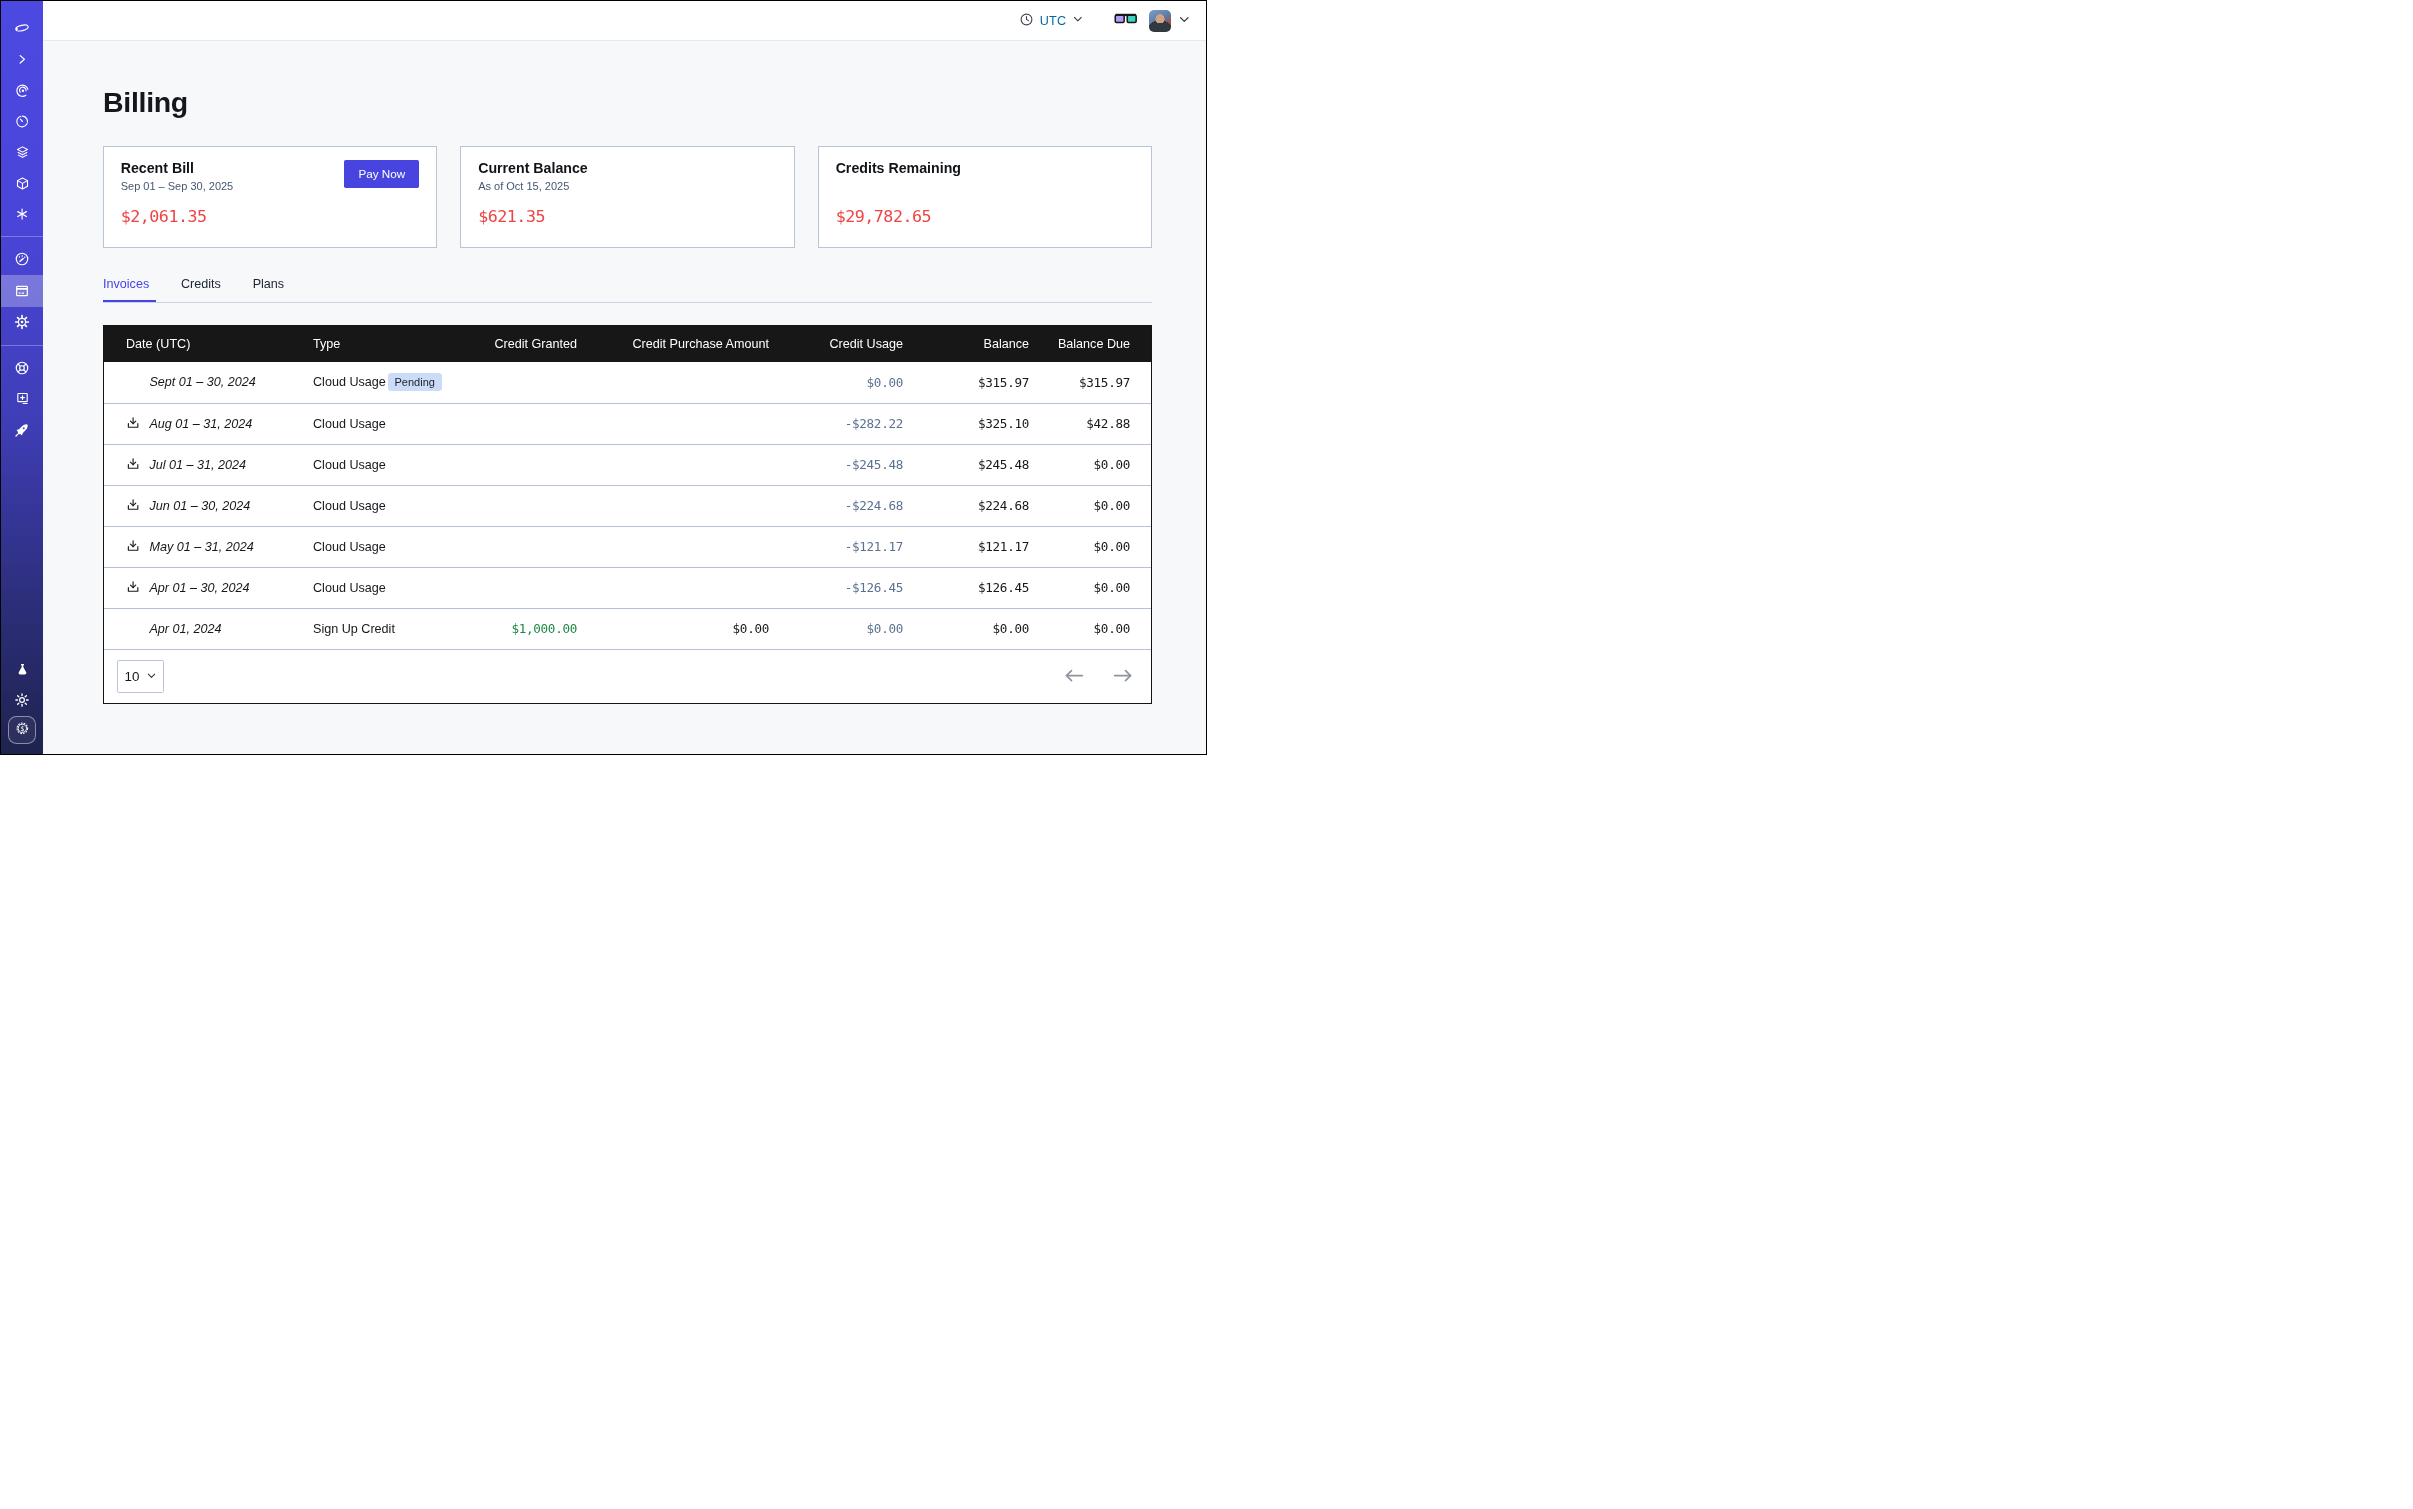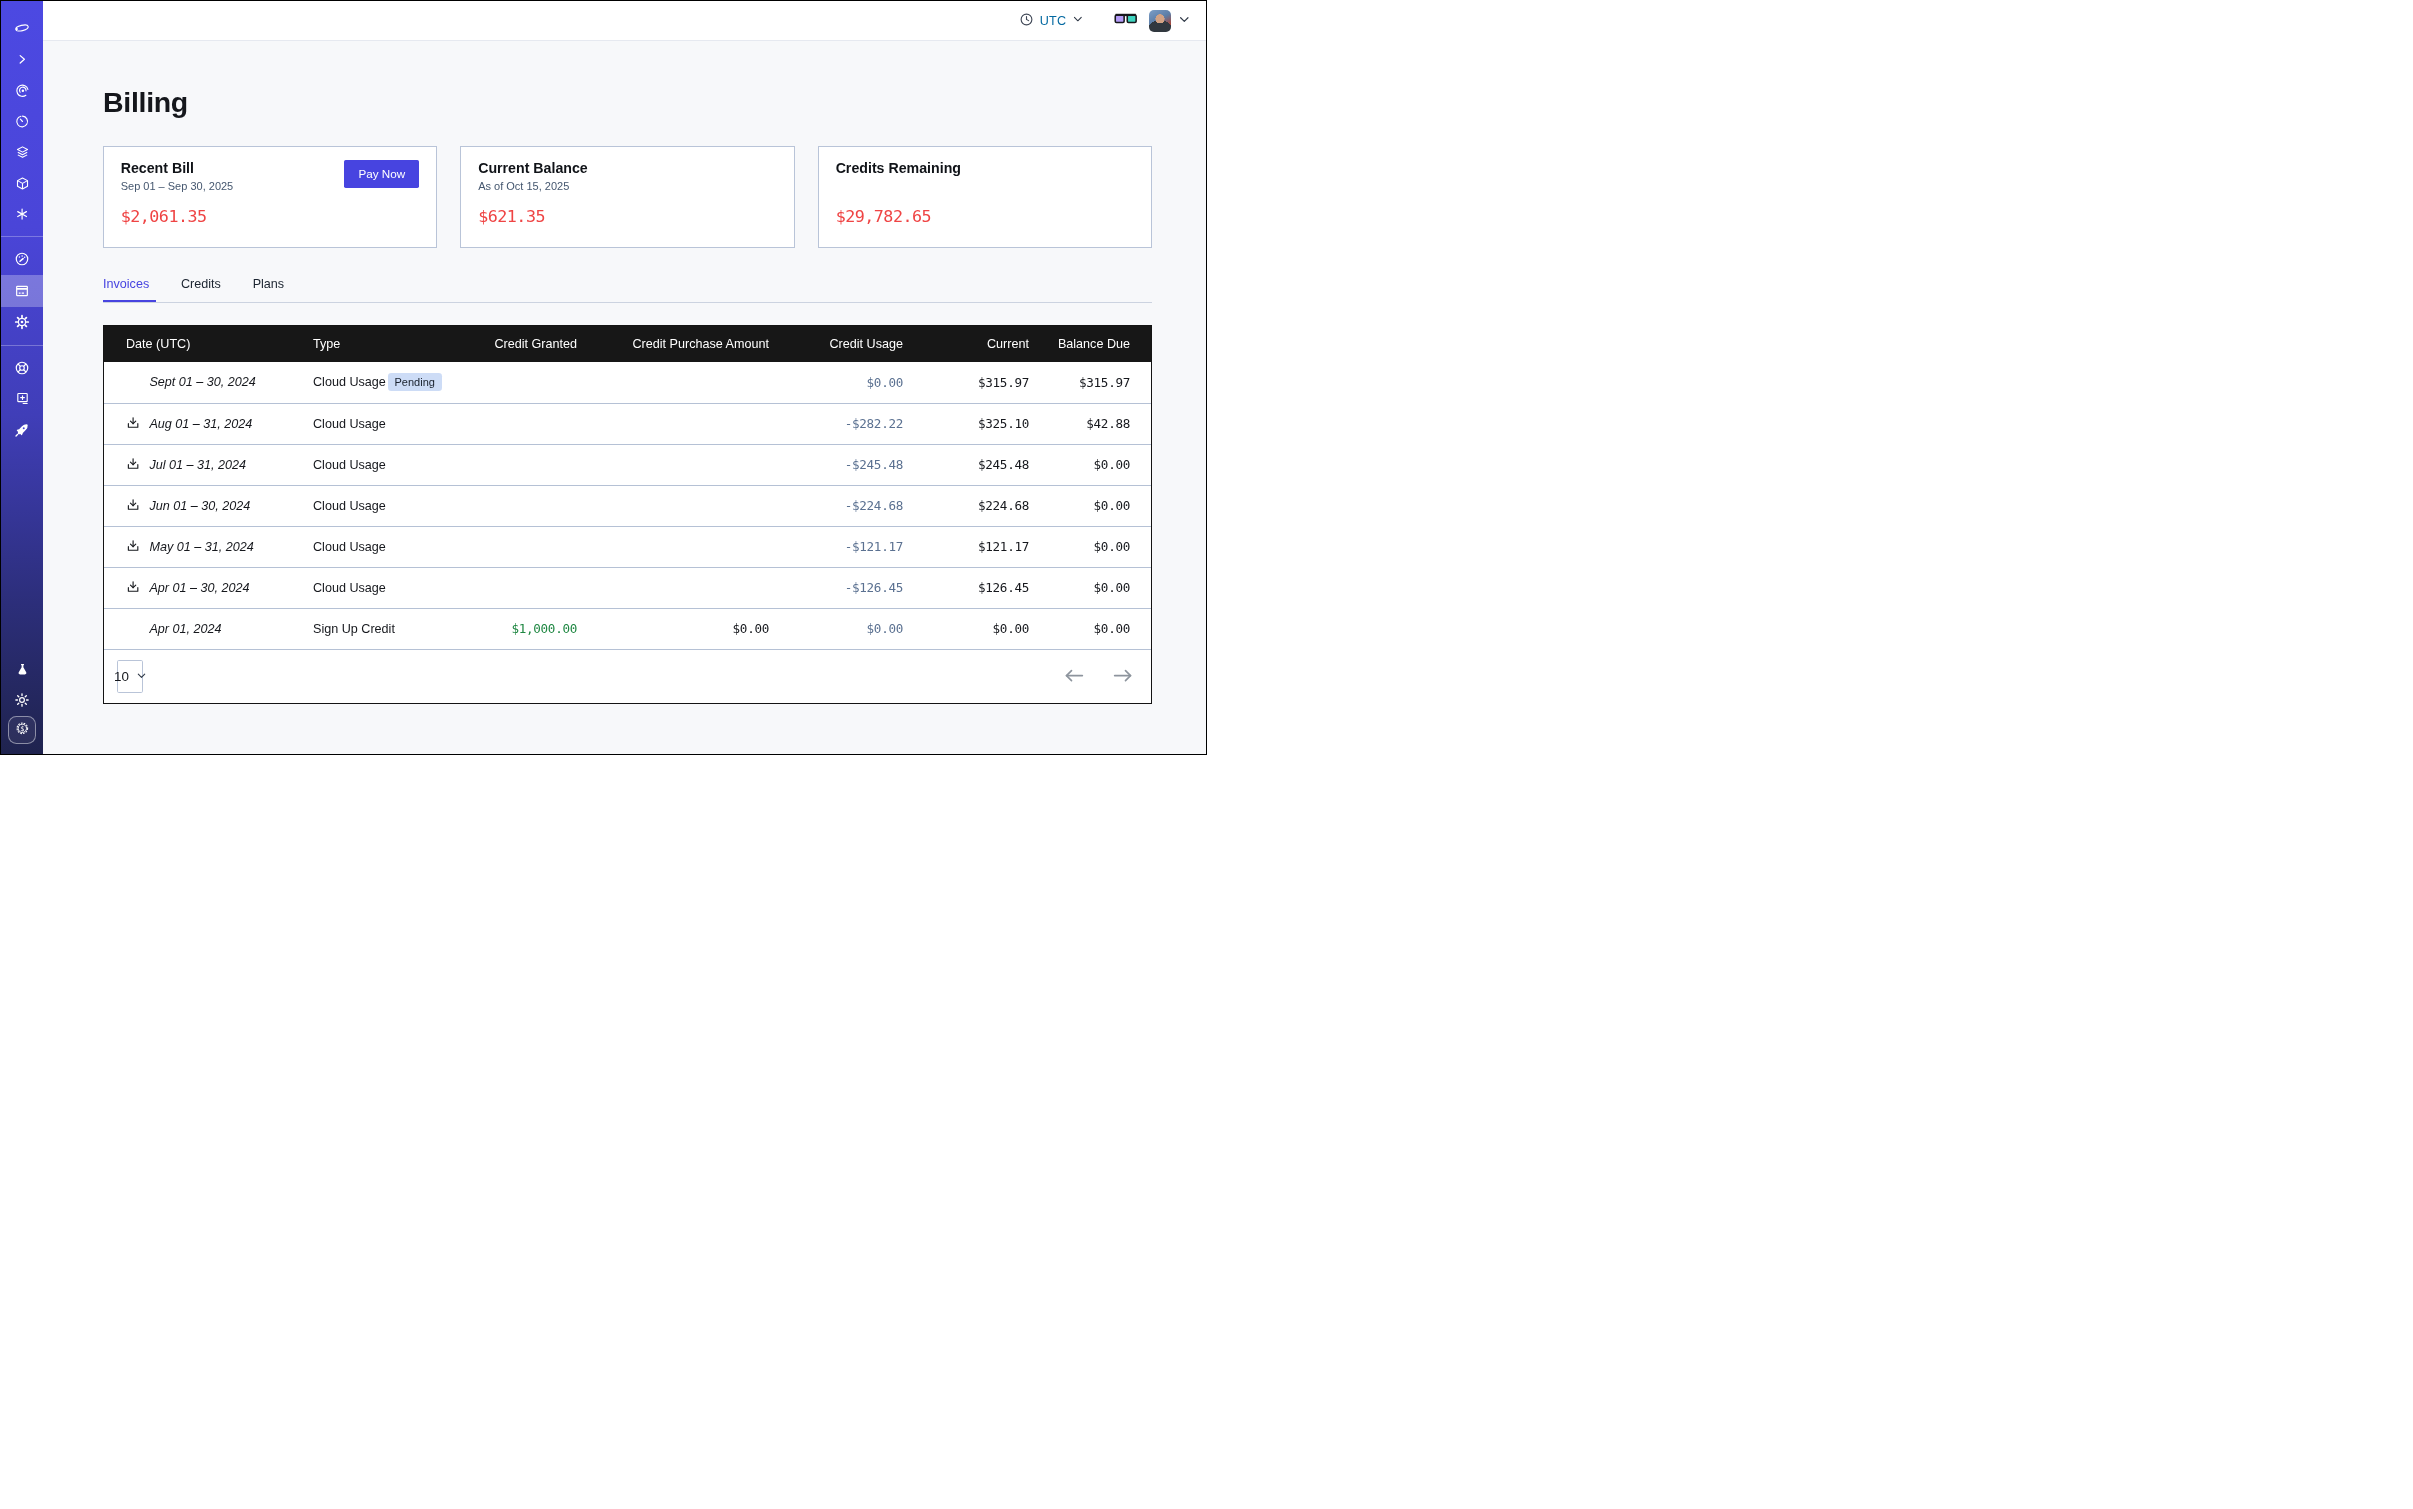--- a/index.html
+++ b/index.html
@@ -103,21 +103,21 @@
           border-radius:3.3px; line-height:1; }
   .mono{ font-family:"DejaVu Sans Mono",monospace; letter-spacing:-0.3px; display:block; }
   .c-granted{ color:var(--green,#1f8742); }
   .c-usage{ color:var(--usage,#5b7191); }
   .c-balance{ padding-right:21px; }
 
   
   .pager{ border-top:0.8px solid #b5c1d5; height:54px; display:flex; align-items:center;
           padding:0 18.4px 0 13.4px; background:#fff; }
   .page-size{
-    width:26px; height:33px; border:0.8px solid #b9c4d8; border-radius:1.7px; background:#fff;
+    width:47px; height:33px; border:0.8px solid #b9c4d8; border-radius:1.7px; background:#fff;
     display:flex; align-items:center; justify-content:center; gap:6.7px; font-size:13.4px; color:#15171c;
     cursor:pointer;
   }
   .pager-arrows{ margin-left:auto; display:flex; gap:28.5px; align-items:center; }
   .arrow-btn{ color:#8d949d; cursor:pointer; display:flex; align-items:center; }
 </style>
 </head>
 <body>
 
 <div class="screen">
@@ -356,21 +356,21 @@
       <div class="tab">Plans</div>
     </nav>
 
     <section class="tableWrap">
       <div class="tgrid thead">
         <div class="th first">Date (UTC)</div>
         <div class="th">Type</div>
         <div class="th num">Credit Granted</div>
         <div class="th num">Credit Purchase Amount</div>
         <div class="th num">Credit Usage</div>
-        <div class="th num">Current</div>
+        <div class="th num">Balance</div>
         <div class="th num c-balance">Balance Due</div>
       </div>
 
       <div id="tbody">
   <div class="tgrid trow">
     <div class="td c-date">
       <span class="dl hidden">
         <svg width="14.2" height="14.2" viewBox="0 0 24 24" fill="none" stroke="currentColor" stroke-width="1.9" stroke-linecap="round" stroke-linejoin="round">
           <path d="M12 3 V13"></path>
                   <polyline points="7.5,8.5 12,13 16.5,8.5"></polyline>

